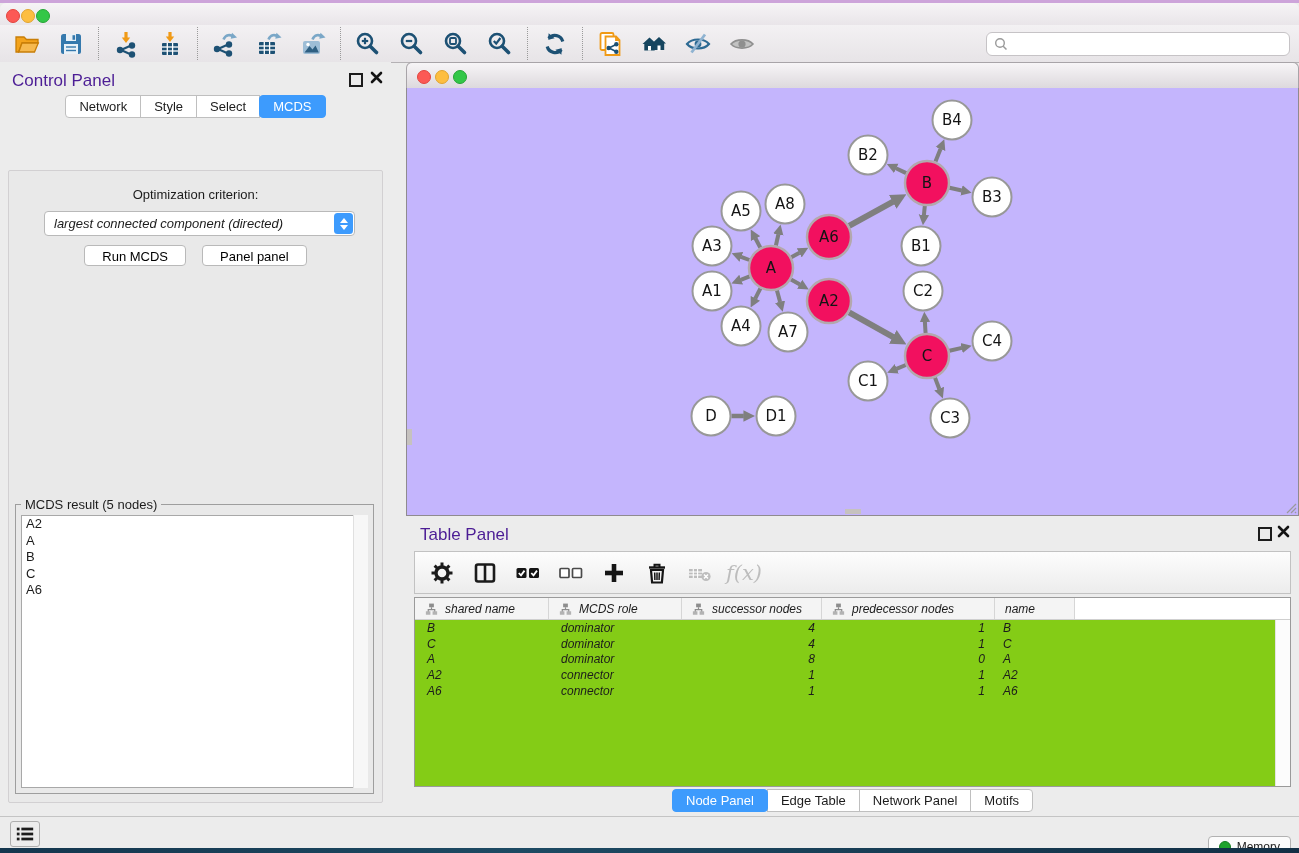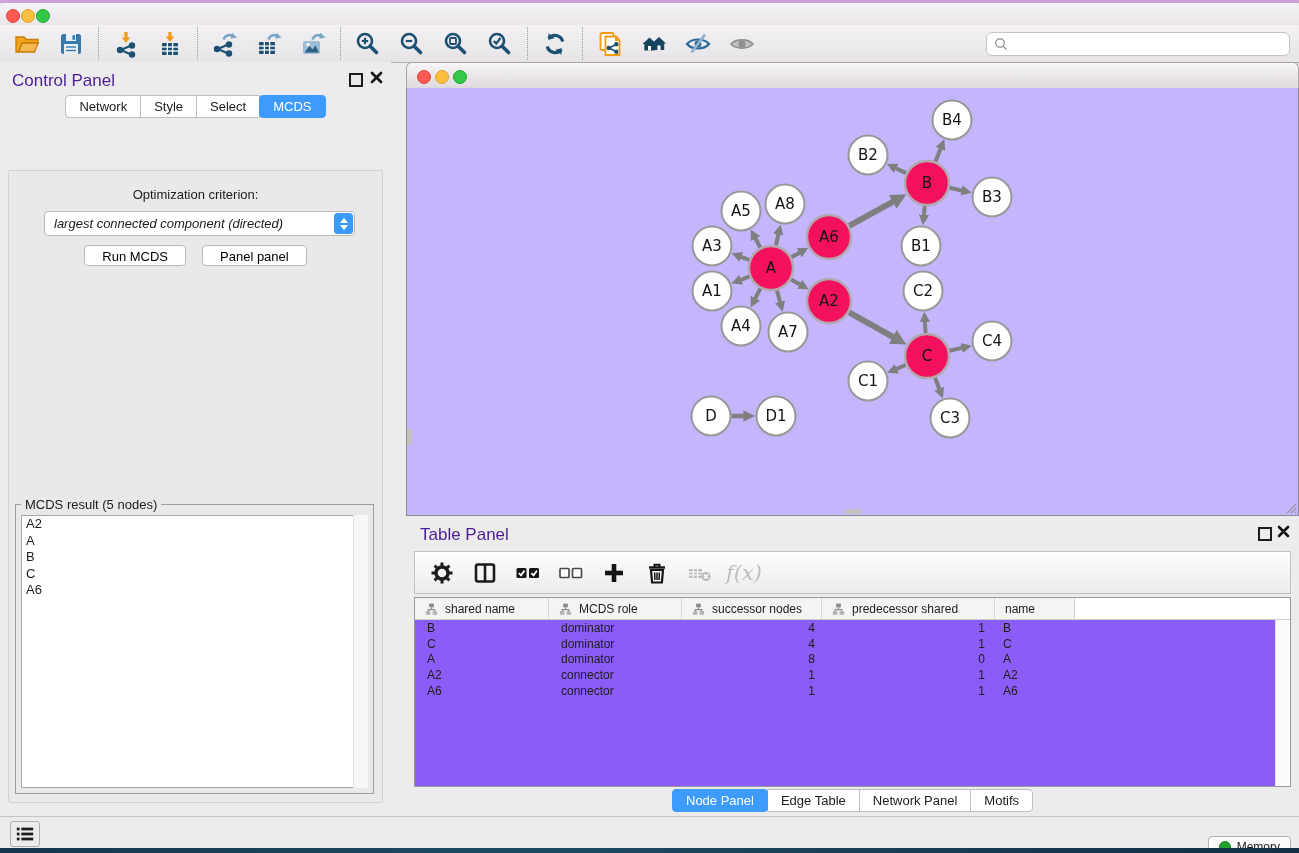--- a/index.html
+++ b/index.html
@@ -55,21 +55,21 @@
   .net-canvas svg{display:block;}
   .nw-scroll-left{position:absolute;left:0;top:341px;width:5px;height:16px;background:#c6c2bf;}
   .nw-scroll-bottom{position:absolute;left:438px;bottom:1px;width:16px;height:5px;background:#c6c2bf;}
   .resize-grip{position:absolute;right:1px;bottom:1px;}
   
   .table-panel{position:absolute;left:406px;top:516px;width:893px;height:300px;background:#ececec;}
   .tp-float{right:27px;} .tp-close{right:9px;}
   .tp-toolbar{position:absolute;left:8px;right:8px;top:35px;height:41px;background:linear-gradient(#fdfdfd,#ececec);border:1px solid #c2c2c2;display:flex;align-items:center;gap:17px;padding-left:14px;}
   .tp-icon{width:26px;height:26px;display:flex;align-items:center;justify-content:center;}
   .fx{font-family:"DejaVu Serif",serif;font-style:italic;font-size:21px;color:#bdbdbd;margin-left:-4px;}
-  .dtable{position:absolute;left:8px;right:8px;top:81px;height:188px;background:#8b5cf6;border:1px solid #9a9a9a;overflow:hidden;}
+  .dtable{position:absolute;left:8px;right:8px;top:81px;height:188px;background:#84cc16;border:1px solid #9a9a9a;overflow:hidden;font-style:italic;}
   .thead{display:grid;grid-template-columns:134px 133px 140px 173px 80px 1fr;height:21px;border-bottom:1px solid #cfcfcf;font-size:12px;}
   .thcell{background:#f4f4f4;border-right:1px solid #d6d6d6;display:flex;align-items:center;gap:7px;padding-left:10px;overflow:hidden;}
   .thcell.filler{background:#fff;border-right:none;}
   .tbody{position:absolute;left:0;right:14px;top:22px;bottom:0;}
   .tscroll{position:absolute;right:0;top:22px;bottom:0;width:14px;background:#fcfcfc;border-left:1px solid #e4e4e4;}
   .trow{display:grid;grid-template-columns:134px 133px 140px 173px 80px 1fr;height:15.7px;font-size:12px;align-items:center;}
   .trow .c0{padding-left:12px;} .trow .c1{padding-left:12px;}
   .trow .c2{text-align:right;padding-right:7px;} .trow .c3{text-align:right;padding-right:10px;}
   .trow .c4{padding-left:8px;}
   .tp-tabs{position:absolute;left:0;right:0;top:273px;display:flex;justify-content:center;}
@@ -504,21 +504,21 @@
             </svg>
             <span>successor nodes</span>
           </div>
           <div class="thcell">
             <svg class="hier-icon" width="13" height="12" viewBox="0 0 12 11">
               <rect x="3.8" y="0.5" width="4.4" height="3.4" fill="#8d8d8d"></rect>
               <path d="M6 3.9 v2 M3 8.2 V6 h6 v2.2" stroke="#8d8d8d" stroke-width="1.1" fill="none"></path>
               <rect x="0.8" y="7.6" width="4.2" height="3.2" fill="#b3b3b3"></rect>
               <rect x="7" y="7.6" width="4.2" height="3.2" fill="#b3b3b3"></rect>
             </svg>
-            <span>predecessor shared</span>
+            <span>predecessor nodes</span>
           </div>
           <div class="thcell">
             <span>name</span>
           </div>
           <div class="thcell filler"></div>
         </div>
       <div class="tbody">
           <div class="trow">
             <div class="tcell c0">B</div>
             <div class="tcell c1">dominator</div>

